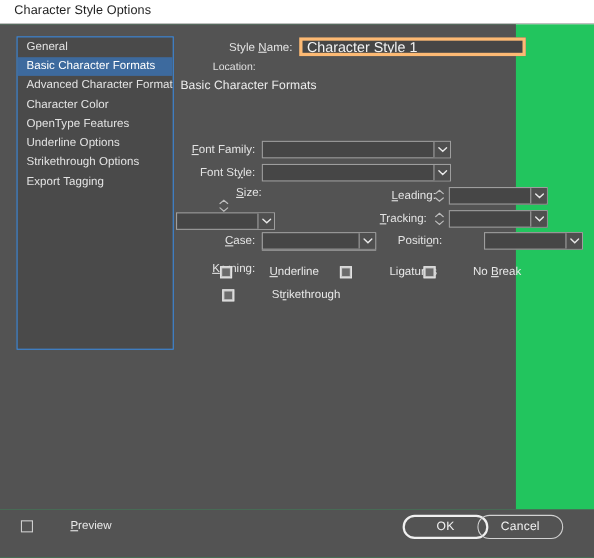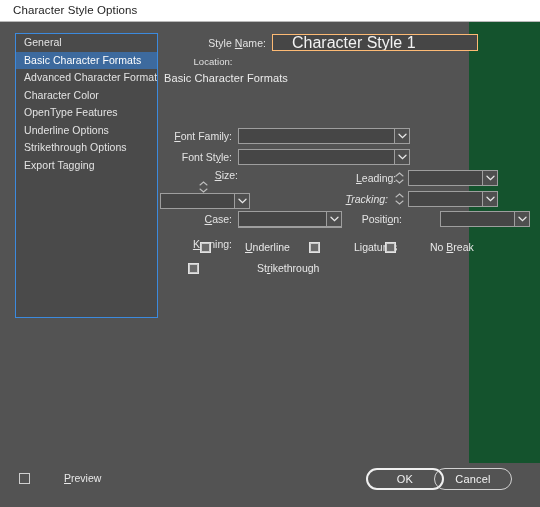--- a/index.html
+++ b/index.html
@@ -7,21 +7,21 @@
     margin: 0; padding: 0;
     width: 540px; height: 507px;
     overflow: hidden;
     background: #535353;
     font-family: "Liberation Sans", sans-serif;
   }
 
   #app {
     position: relative;
     width: 540px; height: 507px;
-    background: #14532d;
+    background: #22c55e;
     color: #e6e6e6;
   }
 
   
   #titlebar {
     position: absolute; left: 0; top: 0;
     width: 540px; height: 22px;
     background: #ffffff;
     border-bottom: 1px solid #b9b9b9;
   }
@@ -84,25 +84,25 @@
   
   #style-name-row { left: 0; top: 12px; width: 320px; }
   #style-name-label {
     width: 112px; text-align: right;
     padding-right: 6px;
     font-size: 10.5px;
   }
   .txtfield {
     height: 17px;
     background: #464646;
-    border: 1px solid #fdba74;
+    border: 3px solid #fdba74;
     color: #f2f2f2;
-    font-size: 16px;
+    font-size: 13px;
     font-family: "Liberation Sans", sans-serif;
-    padding: 0 19px;
+    padding: 0 4px;
     line-height: 15px;
     outline: none;
   }
   #style-name-input { width: 206px; }
 
   
   #location-row { left: 0; top: 34px; width: 200px; }
   #location-label {
     width: 112px; text-align: center;
     padding-right: 6px;
@@ -184,37 +184,37 @@
 
   #leading-row { left: 176px; top: 147px; }
   #leading-row .field-label { width: 58px; padding-left: 20px; }
   #leading-row .combo { width: 90px; }
 
   #kerning-row { left: 0; top: 168px; }
   #kerning-row .field-label { width: 78px; margin-top: 48px; }
   #kerning-row .combo { width: 104px; }
 
   #tracking-row { left: 176px; top: 168px; }
-  #tracking-row .field-label { width: 58px; font-style: italic; }
+  #tracking-row .field-label { width: 58px; }
   #tracking-row .combo { width: 90px; }
 
   #case-row { left: 0; top: 189px; }
   #case-row .field-label { width: 78px; }
   #case-row .combo { width: 104px; }
 
   #position-row { left: 176px; top: 189px; gap: 32px; }
   #position-row .field-label { width: 72px; }
   #position-row .combo { width: 90px; }
 
   
   .cbrow { position: absolute; display: flex; align-items: center; }
   #cb-underline { left: 40px; top: 219px; }
   #cb-ligatures { left: 149px; top: 219px; }
   #cb-nobreak   { left: 225px; top: 219px; }
-  #cb-strike    { left: 28px; top: 240px; gap: 24px; }
+  #cb-strike    { left: 42px; top: 240px; }
 
   .cbox {
     width: 11px; height: 11px;
     background: #c9c9c9;
     border: 1px solid #e2e2e2;
     margin-right: 6px;
     flex: 0 0 11px;
     position: relative;
   }
   .cbox.mixed::after {

